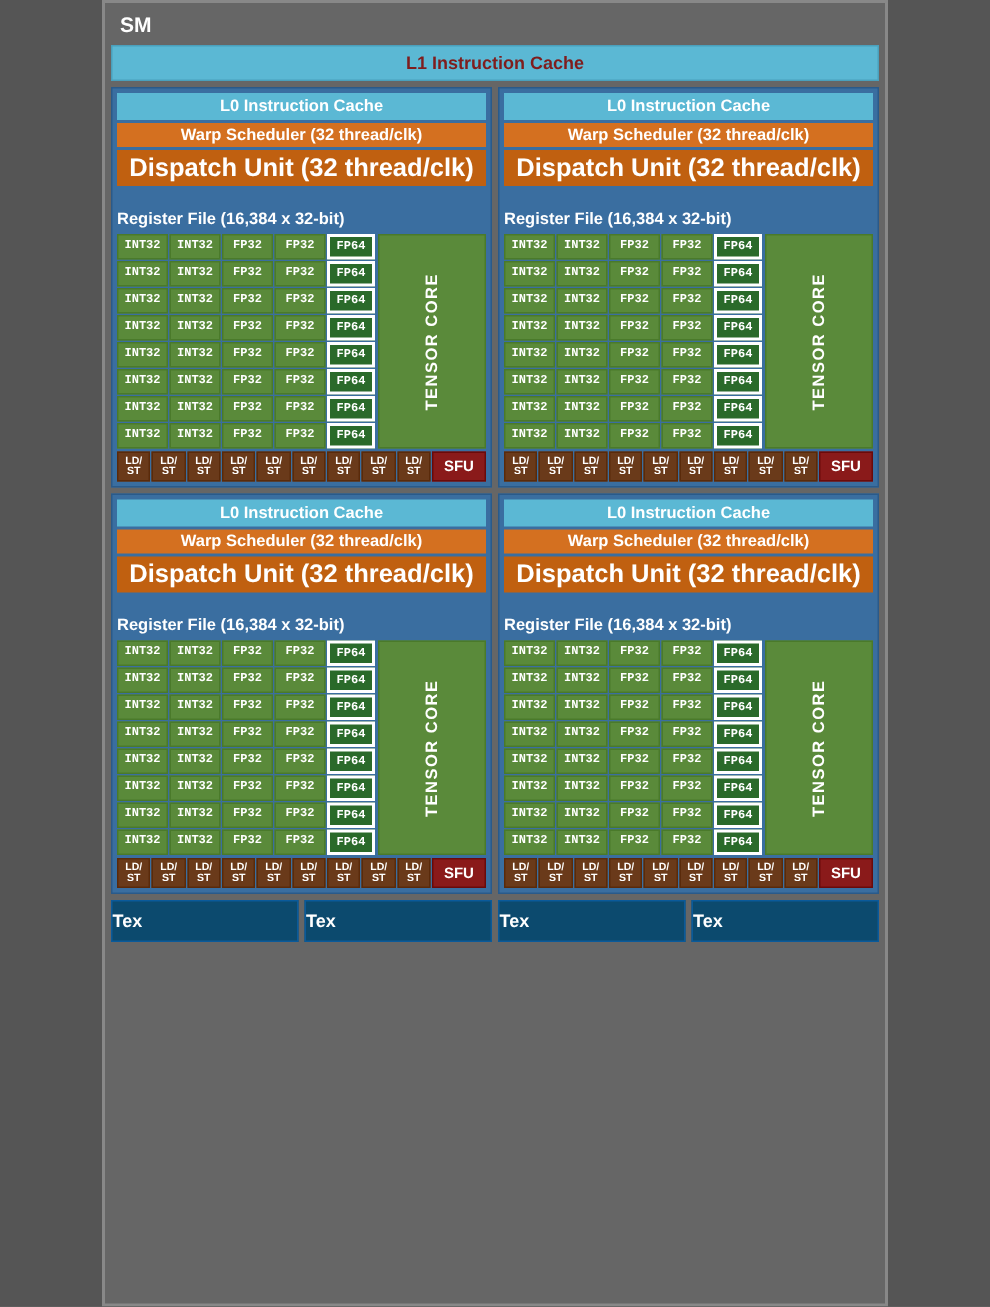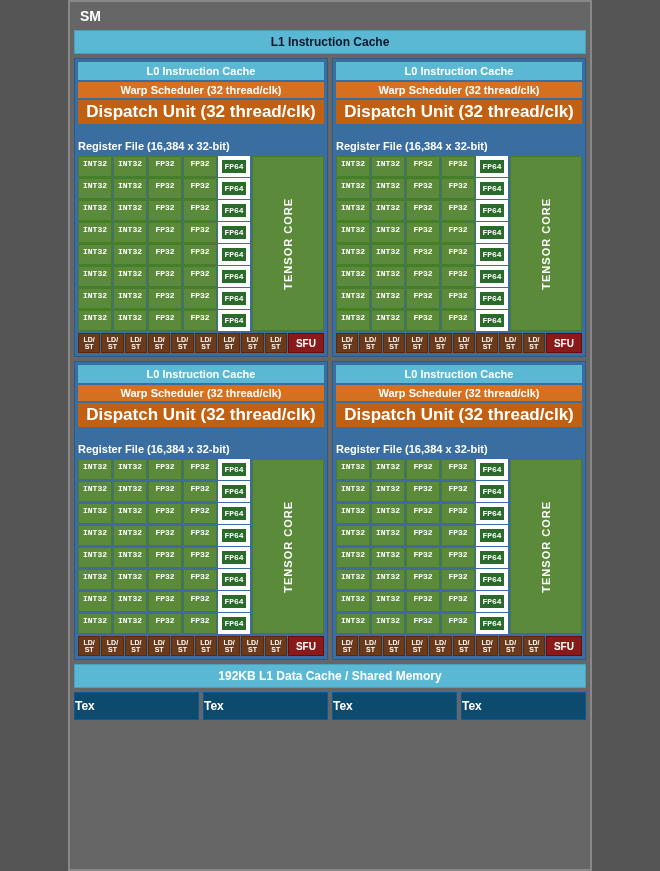--- a/index.html
+++ b/index.html
@@ -19,21 +19,21 @@
     }
     .sm-title {
       color: white;
       font-weight: bold;
       font-size: 14px;
       padding: 2px 6px;
       margin-bottom: 4px;
     }
     .l1-cache-top {
       background: #5bb8d4;
-      color: #0f172a;
+      color: #7f1d1d;
       font-size: 12px;
       font-weight: bold;
       text-align: center;
       padding: 4px 0;
       margin-bottom: 4px;
       border: 1px solid #4aa0bc;
     }
     .quad-grid {
       display: grid;
       grid-template-columns: 1fr 1fr;
@@ -106,21 +106,21 @@
       border: 1px solid #4a7a2a;
     }
     .fp64-cell {
       background: #2a6a2a;
       color: white;
       font-size: 8px;
       font-weight: bold;
       text-align: center;
       padding: 2px 1px;
       width: 32px;
-      border: 4px solid #ffffff;
+      border: 2px solid #ffffff;
     }
     .tensor-core {
       background: #5a8a3a;
       color: white;
       font-size: 11px;
       font-weight: bold;
       text-align: center;
       display: flex;
       align-items: center;
       justify-content: center;
@@ -521,21 +521,20 @@
         <div class="ld-st-cell">LD/<br>ST</div>
         <div class="ld-st-cell">LD/<br>ST</div>
         <div class="ld-st-cell">LD/<br>ST</div>
         <div class="ld-st-cell">LD/<br>ST</div>
         <div class="ld-st-cell">LD/<br>ST</div>
         <div class="sfu-cell">SFU</div>
       </div>
     </div>
   </div>
 
-  <div class="l1-data-cache">192KB L1 Data Cache / Shared Memory</div>
 
   <div class="tex-row">
     <div class="tex-cell">Tex</div>
     <div class="tex-cell">Tex</div>
     <div class="tex-cell">Tex</div>
     <div class="tex-cell">Tex</div>
   </div>
 </div>
 
 </body></html>

